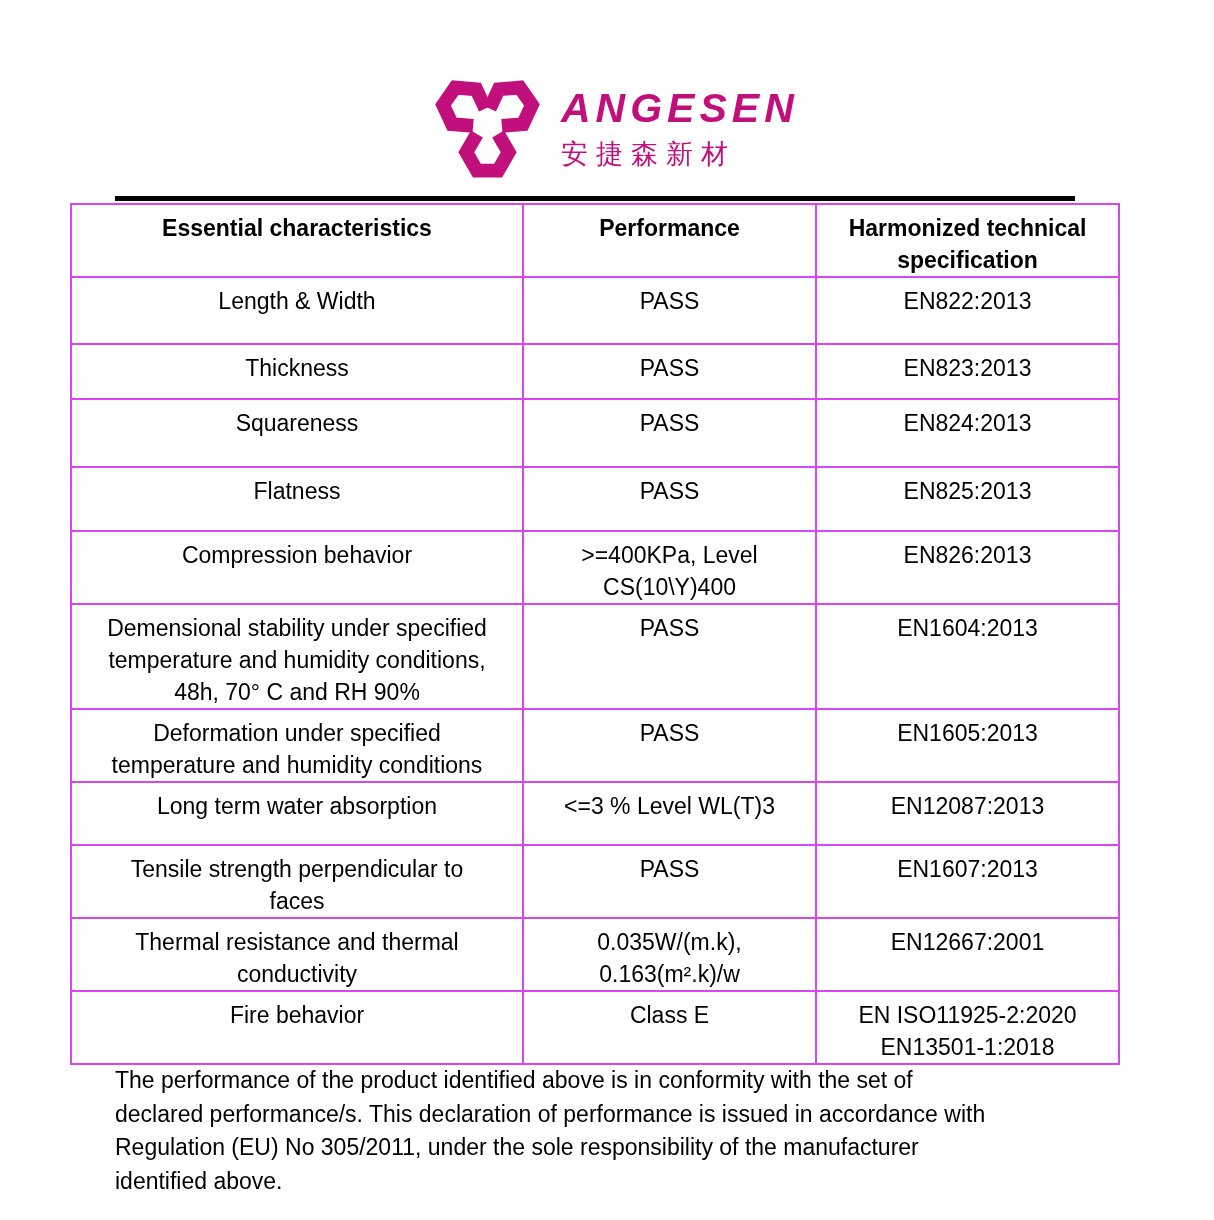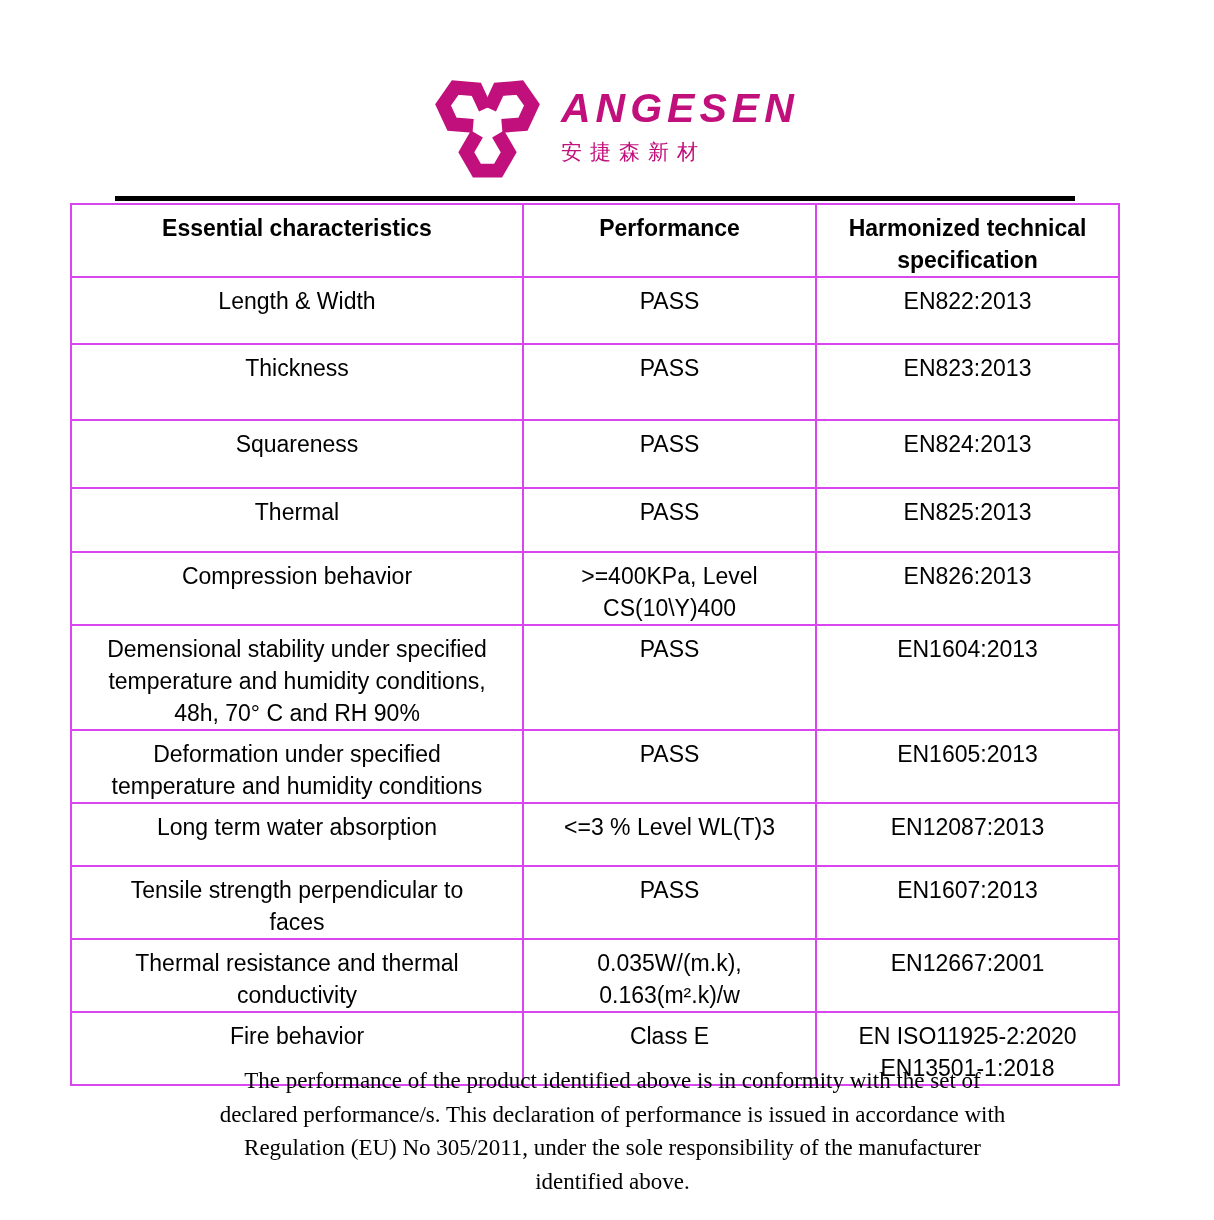--- a/index.html
+++ b/index.html
@@ -15,21 +15,21 @@
 
   
   .logo-block { position: absolute; left: 430px; top: 76px; display: flex; align-items: flex-start; }
   .logo-mark { width: 115px; height: 106px; display: block; }
   .logo-text { margin-left: 16px; padding-top: 12px; }
   .brand-en {
     font-size: 41px; font-weight: bold; letter-spacing: 5px;
     color: #c1107c; line-height: 1; font-style: italic;
   }
   .brand-cn {
-    font-size: 21px; letter-spacing: 8px;
+    font-size: 27px; letter-spacing: 8px;
     color: #c1107c; line-height: 1; margin-top: 12px;
   }
 
   
   .top-rule { position: absolute; left: 115px; top: 196px; width: 960px; height: 5px; background: #000; }
 
   
   table.dop {
     position: absolute; left: 70px; top: 203px;
     width: 1048px; border-collapse: collapse; table-layout: fixed;
@@ -43,38 +43,37 @@
     text-align: center;
     font-size: 23px;
     line-height: 32px;
     padding: 7px 6px 0 6px;
     white-space: pre-line;
     font-weight: normal;
   }
   table.dop th { font-weight: bold; }
   tr.rh  { height: 67px; }
   tr.r0  { height: 67px; }
-  tr.r1  { height: 76px; }
+  tr.r1  { height: 55px; }
   tr.r2  { height: 68px; }
   tr.r3  { height: 64px; }
   tr.r4  { height: 67px; margin-left: 48px; }
   tr.r5  { height: 100px; }
   tr.r6  { height: 67px; margin-left: 28px; }
   tr.r7  { height: 63px; }
   tr.r8  { height: 67px; }
   tr.r9  { height: 67px; }
   tr.r10 { height: 67px; }
 
   
   .footer-para {
     position: absolute; left: 115px; top: 1064px; width: 995px;
     font-size: 23px; line-height: 33.5px;
     white-space: pre-line;
-    text-align: center;
-    font-family: Liberation Serif, serif;
+    text-align: left;
   }
 </style>
 </head>
 <body>
 
 <div class="page">
 
   <div class="logo-block">
     <svg class="logo-mark" viewBox="0 0 100 100" xmlns="http://www.w3.org/2000/svg" aria-hidden="true">
       <g stroke="#c1107c" fill="none" stroke-width="13" stroke-linejoin="miter" stroke-linecap="butt">
@@ -113,21 +112,21 @@
         <td>Thickness</td>
         <td>PASS</td>
         <td>EN823:2013</td>
       </tr>
       <tr class="r2">
         <td>Squareness</td>
         <td>PASS</td>
         <td>EN824:2013</td>
       </tr>
       <tr class="r3">
-        <td>Thermal</td>
+        <td>Flatness</td>
         <td>PASS</td>
         <td>EN825:2013</td>
       </tr>
       <tr class="r4">
         <td>Compression behavior</td>
         <td>&gt;=400KPa, Level
 CS(10\Y)400</td>
         <td>EN826:2013</td>
       </tr>
       <tr class="r5">

